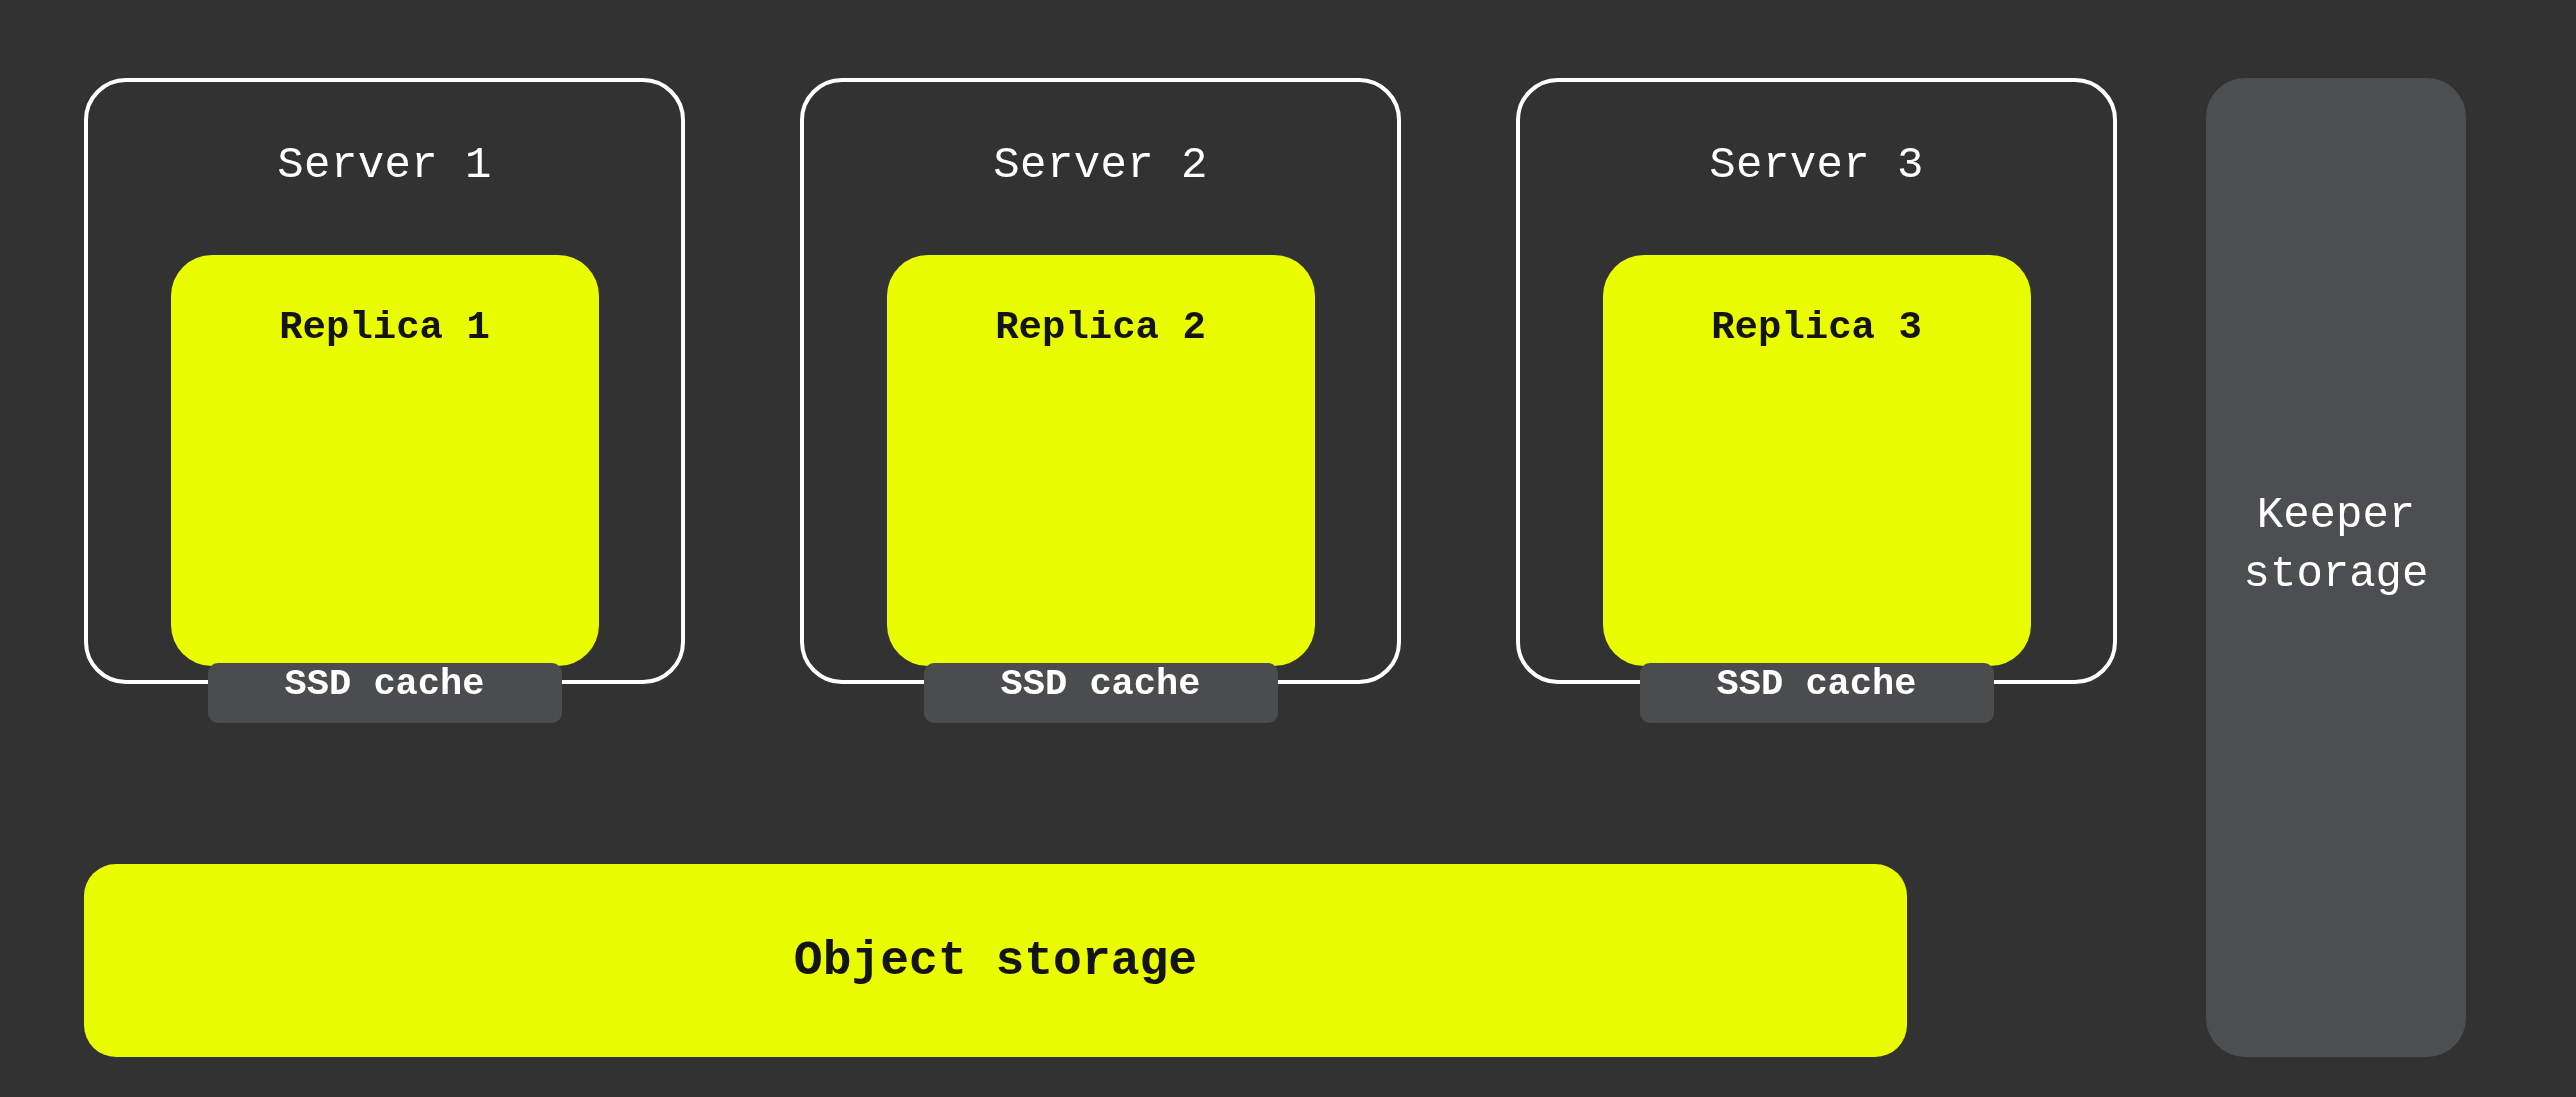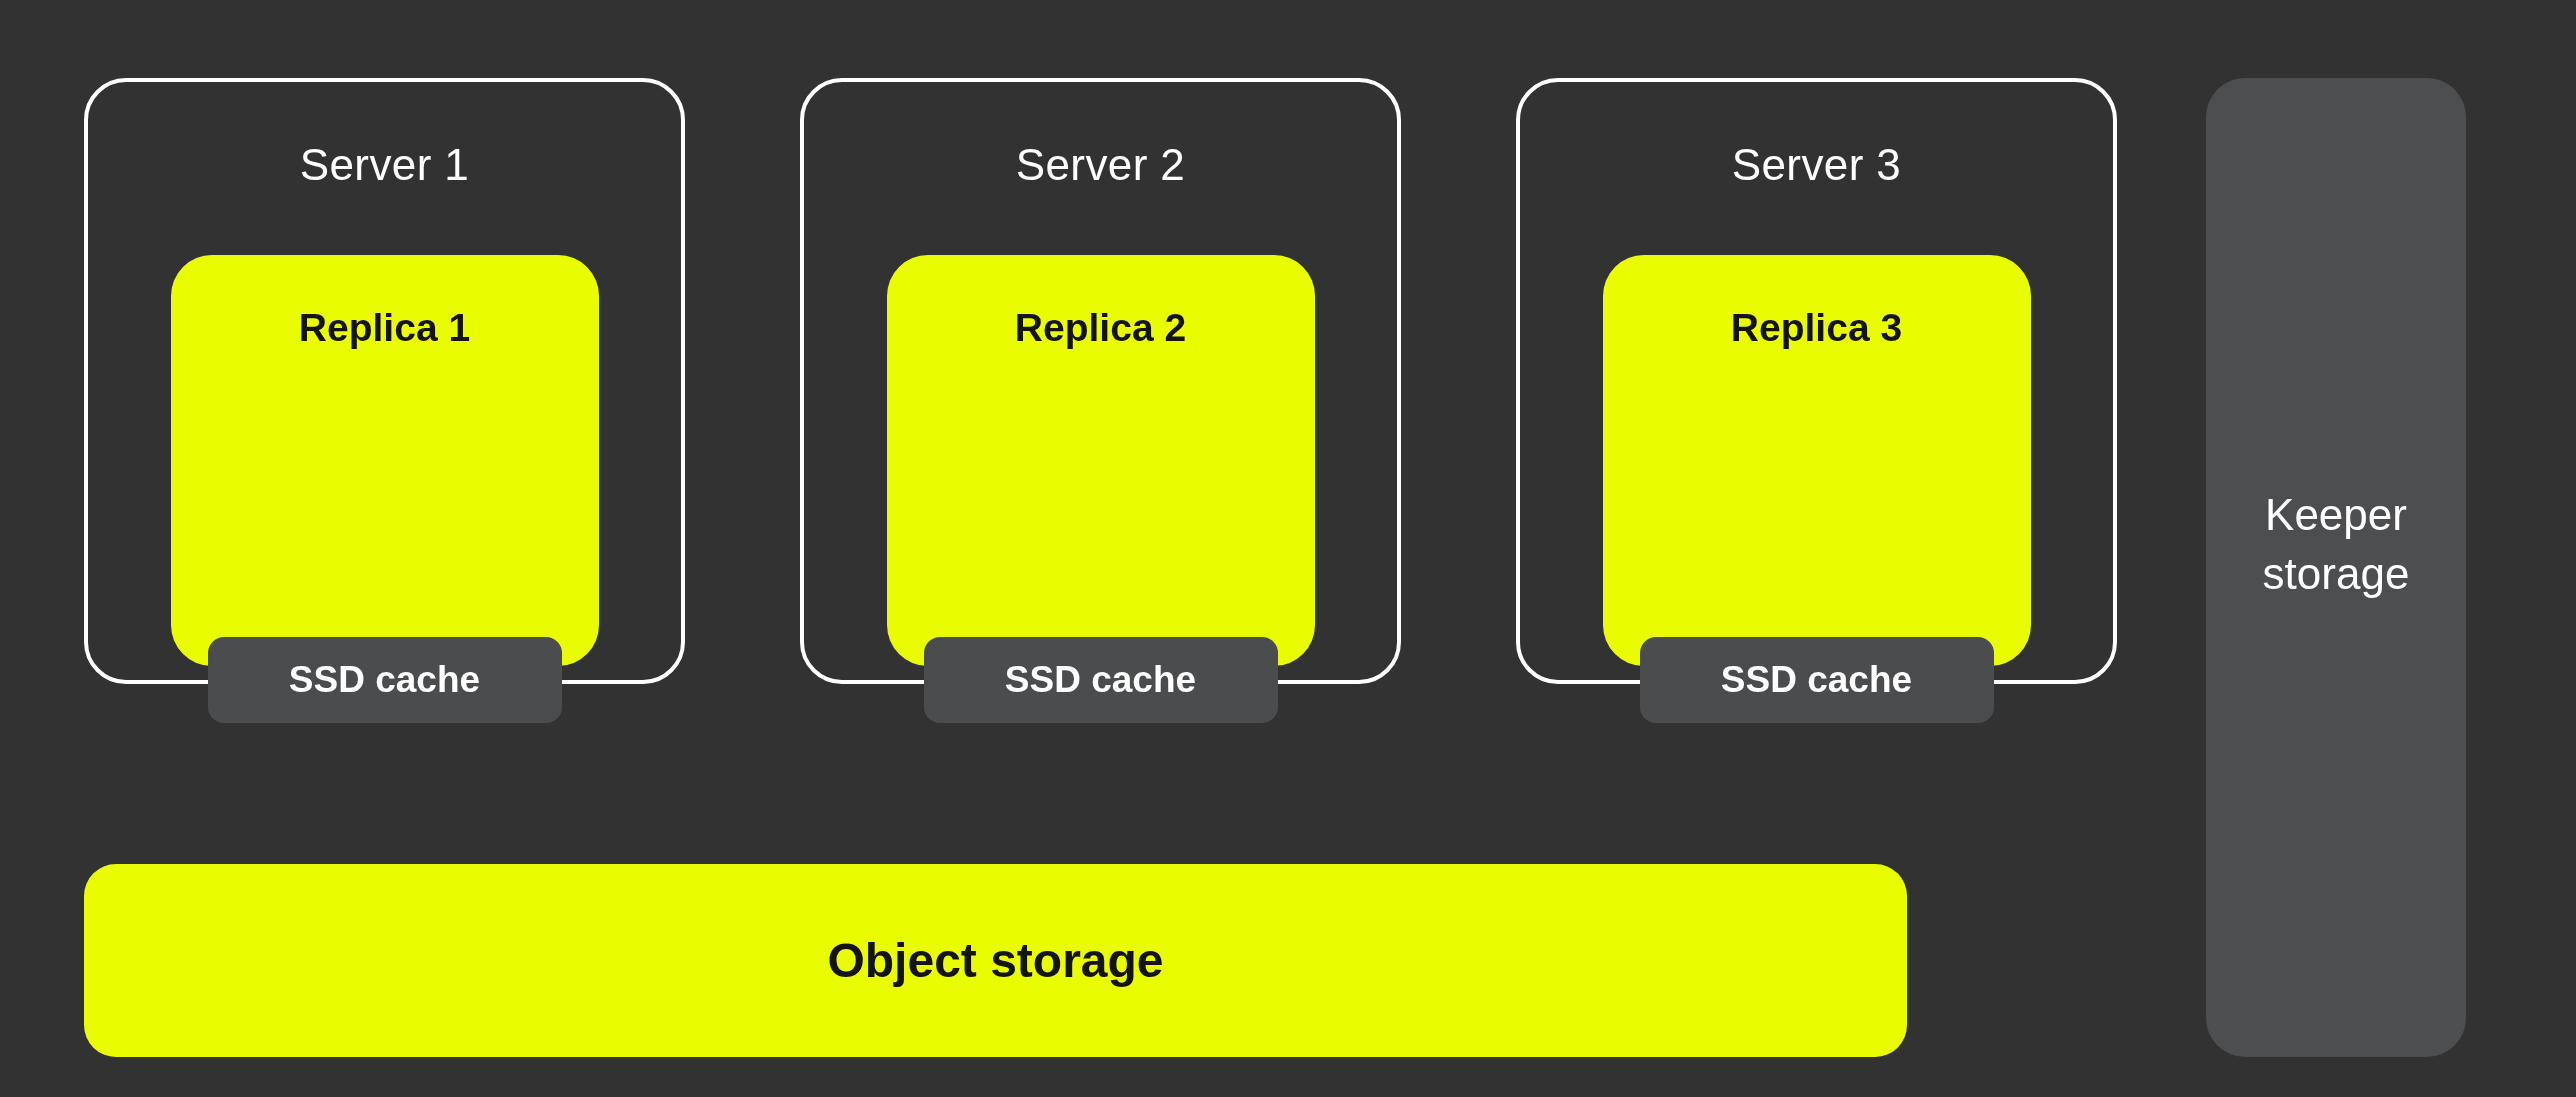--- a/index.html
+++ b/index.html
@@ -4,21 +4,21 @@
 <style>
   :root {
     --background: #323233;
     --accent: #EAFC00;
     --keeper_fill: #4C4E50;
     --cache_fill: #4A4C4E;
     --border: #FFFFFF;
     --text_light: #FFFFFF;
     --text_dark: #141414;
   }
-  * { margin: 0; padding: 0; box-sizing: border-box; }
+  * { margin: 0; padding: 0; box-sizing: border-box; font-family: Liberation Mono, monospace; }
   html, body { background: var(--background); }
   body {
     font-family: "Liberation Sans", "DejaVu Sans", sans-serif;
     -webkit-font-smoothing: antialiased;
   }
   .canvas {
     position: relative;
     width: 2576px;
     height: 1097px;
     background: var(--background);
@@ -66,25 +66,24 @@
     color: var(--text_dark);
   }
 
   
   .cache {
     position: absolute;
     left: 50%;
     bottom: -43px;
     transform: translateX(-50%);
     width: 354px;
-    height: 86px;
+    height: 60px;
     background: var(--cache_fill);
-    border-radius: 16px;
+    border-radius: 10px;
     display: flex;
-    align-items: center;
     justify-content: center;
   }
   .cache-label {
     font-size: 37px;
     font-weight: 700;
     color: var(--text_light);
   }
 
   
   .keeper {

